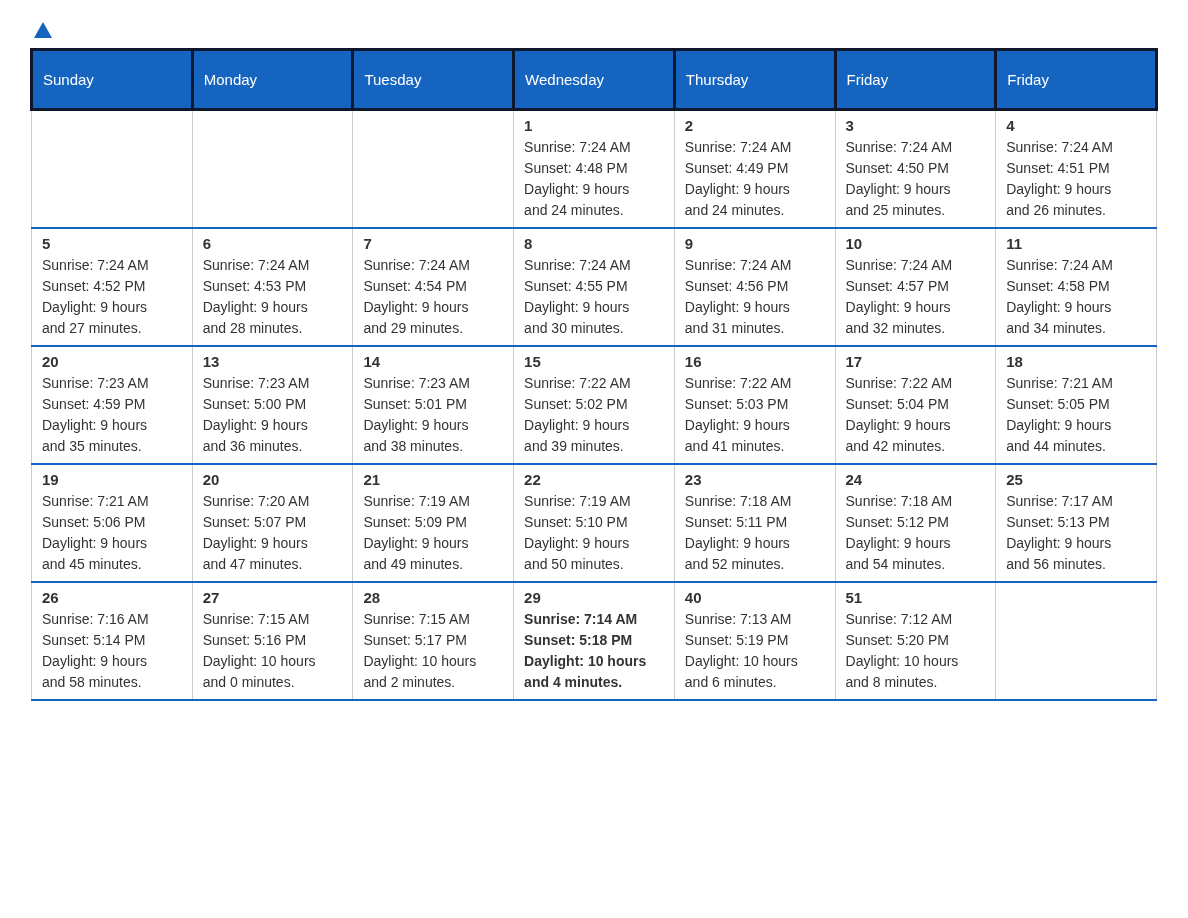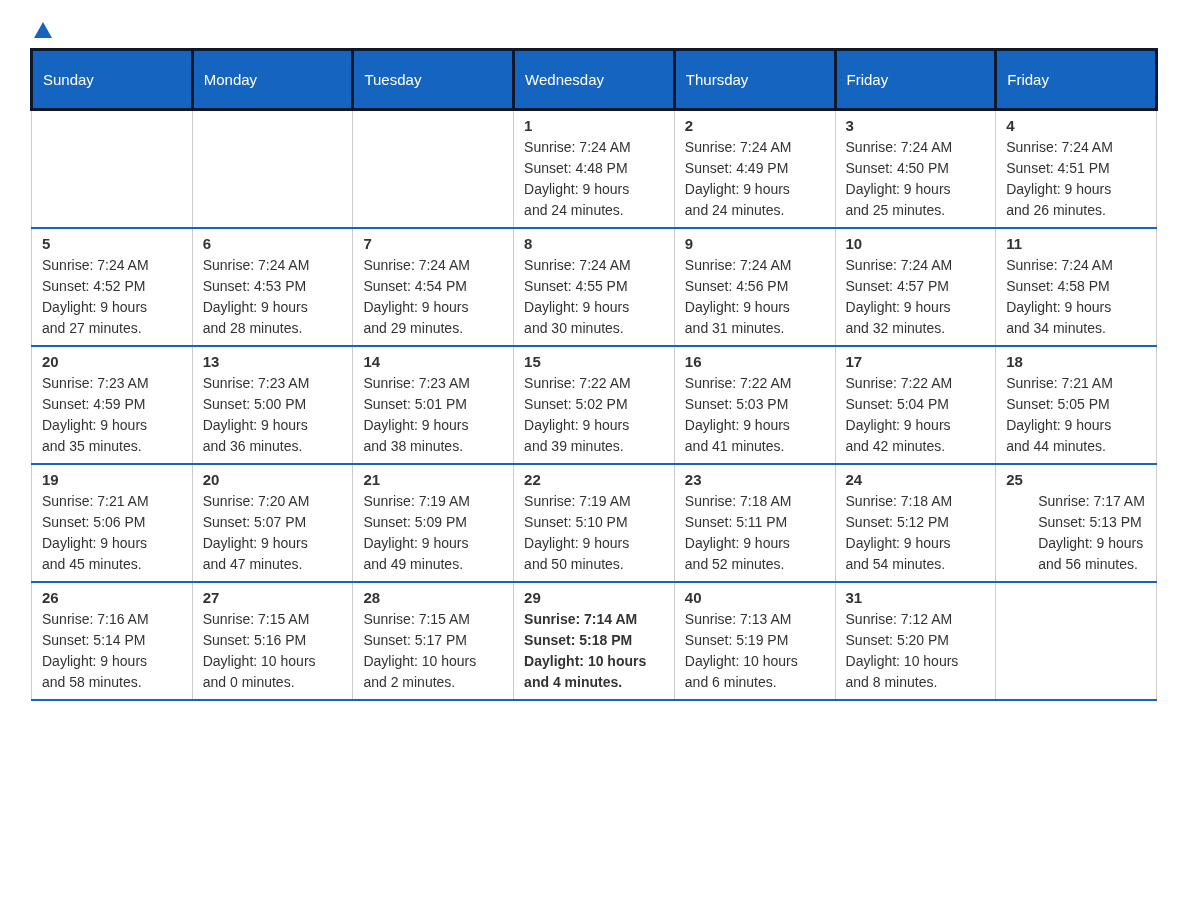--- a/index.html
+++ b/index.html
@@ -292,21 +292,21 @@
         </td>
         <td>
           <span class="day-num">24</span>
           <div class="day-info" style="white-space: pre-line;">Sunrise: 7:18 AM
 Sunset: 5:12 PM
 Daylight: 9 hours
 and 54 minutes.</div>
         </td>
         <td>
           <span class="day-num">25</span>
-          <div class="day-info" style="white-space: pre-line; margin-left: 32px;">Sunrise: 7:17 AM
+          <div class="day-info" style="white-space: pre-line;">Sunrise: 7:17 AM
 Sunset: 5:13 PM
 Daylight: 9 hours
 and 56 minutes.</div>
         </td>
       </tr>
       <tr>
         <td>
           <span class="day-num">26</span>
           <div class="day-info" style="white-space: pre-line;">Sunrise: 7:16 AM
 Sunset: 5:14 PM
@@ -335,21 +335,21 @@
 and 4 minutes.</div>
         </td>
         <td>
           <span class="day-num">40</span>
           <div class="day-info" style="white-space: pre-line;">Sunrise: 7:13 AM
 Sunset: 5:19 PM
 Daylight: 10 hours
 and 6 minutes.</div>
         </td>
         <td>
-          <span class="day-num">31</span>
+          <span class="day-num">51</span>
           <div class="day-info" style="white-space: pre-line;">Sunrise: 7:12 AM
 Sunset: 5:20 PM
 Daylight: 10 hours
 and 8 minutes.</div>
         </td>
         <td class="empty"></td>
       </tr>
     </tbody>
 </table>
 

